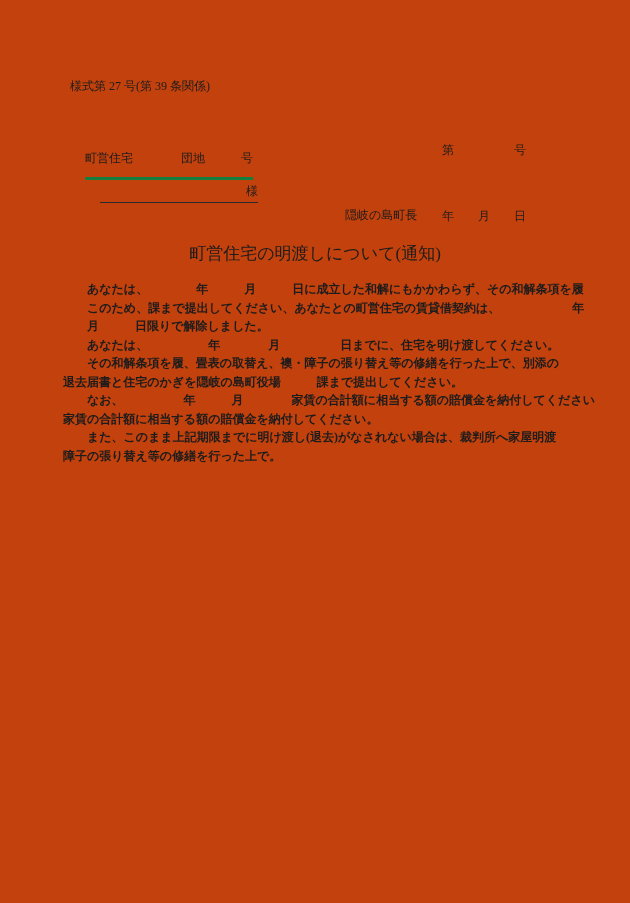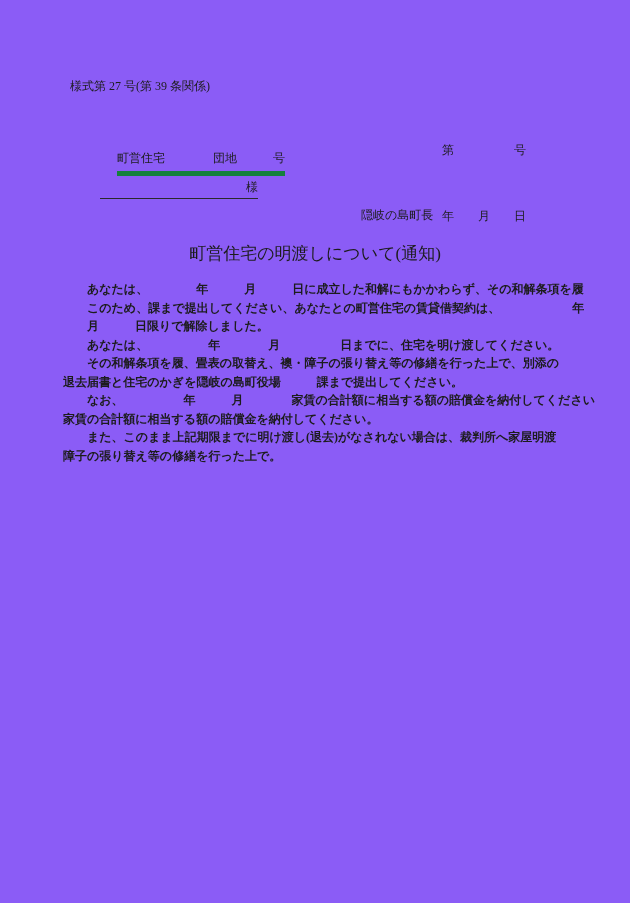--- a/index.html
+++ b/index.html
@@ -4,21 +4,21 @@
 <style>
   html, body {
     margin: 0;
     padding: 0;
     background: #ffffff;
   }
   .page {
     position: relative;
     width: 630px;
     height: 903px;
-    background: #8b5cf6;
+    background: #c2410c;
     overflow: hidden;
     font-family: "Liberation Serif", "DejaVu Serif", serif;
     color: #1c1c1c;
     font-size: 12px;
   }
   .form-label {
     position: absolute;
     top: 79px;
     left: 70px;
     line-height: 15px;
@@ -35,38 +35,37 @@
   .doc-meta div { white-space: pre; }
   .address-block {
     position: absolute;
     top: 151px;
     left: 85px;
     line-height: 15px;
   }
   .address-line1 {
     display: inline-block;
     white-space: pre;
-    border-bottom: 5px solid #15803d;
-    padding-bottom: 5px;
-    margin-left: 32px;
+    border-bottom: 3px solid #15803d;
+    padding-bottom: 11px;
   }
   .address-line2 {
     display: inline-block;
     margin-left: 15px;
     margin-top: 4px;
     width: 158px;
     text-align: right;
     border-bottom: 1px solid #2a2a2a;
     padding-bottom: 3px;
     white-space: pre;
   }
   .sender {
     position: absolute;
     top: 208px;
-    left: 361px;
+    left: 345px;
     line-height: 15px;
     white-space: pre;
     text-align: right;
   }
   .doc-title {
     position: absolute;
     top: 246px;
     left: 0;
     width: 630px;
     text-align: center;

